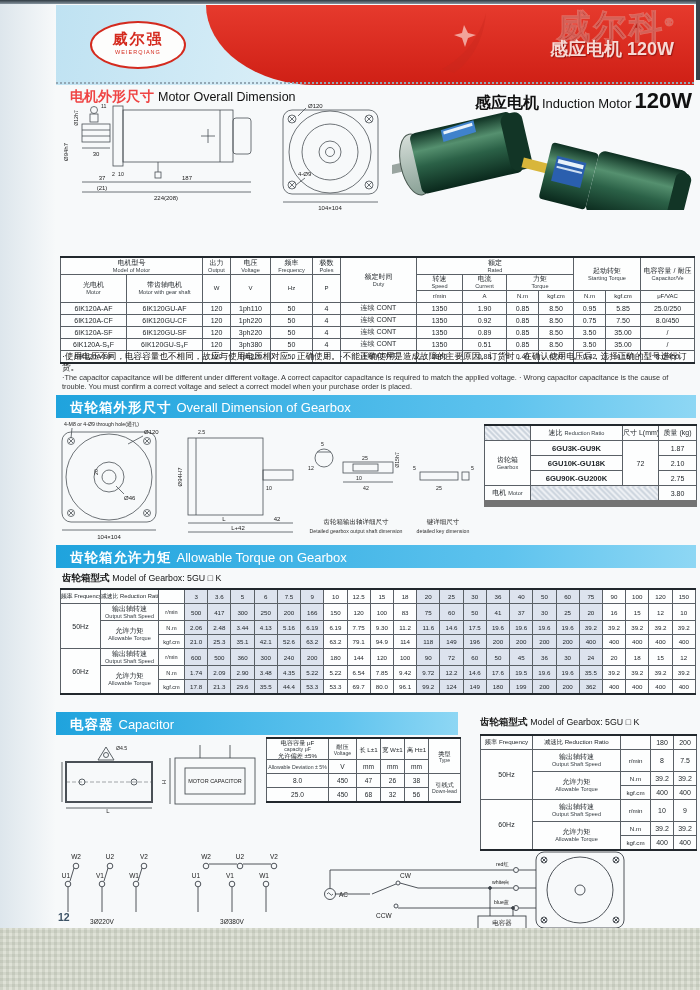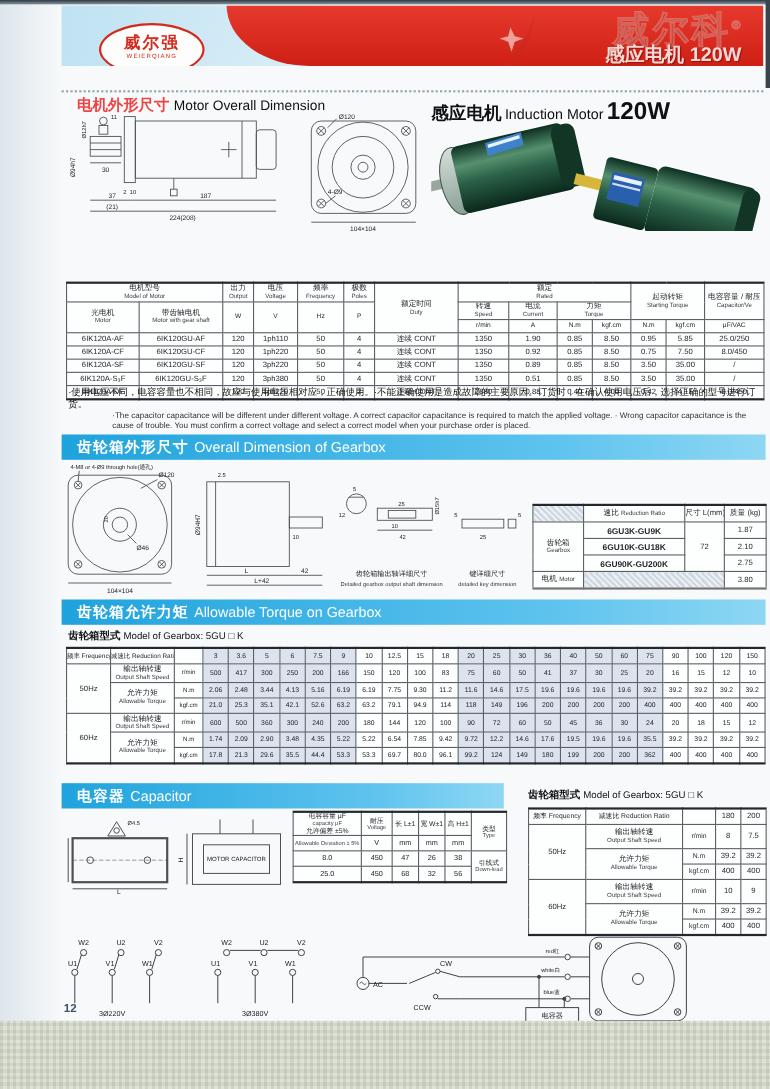--- a/index.html
+++ b/index.html
@@ -3,40 +3,40 @@
 <meta charset="utf-8">
 <style>
   html,body{margin:0;padding:0;}
   body{font-family:"Liberation Sans",sans-serif;background:#e7ebee;}
   .page{position:relative;width:700px;height:990px;background:#f7f9fa;overflow:hidden;}
   .edge-top{position:absolute;left:0;top:0;width:700px;height:4px;background:linear-gradient(#2f3a42,#8795a0);}
   .edge-right{position:absolute;right:0;top:0;width:4px;height:80px;background:#39444c;}
   .edge-left{position:absolute;left:0;top:0;width:56px;height:990px;background:linear-gradient(90deg,#dde6ec,#f7f9fa);}
 
   
-  .header{position:absolute;left:56px;top:5px;width:638px;height:55px;background:linear-gradient(100deg,#bfe2f2,#eaf6fb 60%);overflow:hidden;}
+  .header{position:absolute;left:56px;top:5px;width:638px;height:80px;background:linear-gradient(100deg,#bfe2f2,#eaf6fb 60%);overflow:hidden;}
   .header-red{position:absolute;left:150px;top:0;right:0;bottom:0;background:linear-gradient(#e63a2d,#cf1f15);border-bottom-left-radius:110px 80px;}
   .logo{position:absolute;left:34px;top:16px;width:92px;height:44px;border:2px solid #d42a1e;border-radius:50%;background:#fdfdfc;text-align:center;}
   .logo .cn{color:#d42a1e;font-weight:bold;font-size:15px;letter-spacing:2px;margin-top:7px;}
   .logo .en{color:#d42a1e;font-size:5.5px;letter-spacing:1px;}
   .wm{position:absolute;right:18px;top:0px;font-size:33px;font-weight:bold;color:rgba(150,15,10,.55);letter-spacing:3px;-webkit-text-stroke:1px rgba(255,200,190,.4);}
   .wm sup{font-size:11px;}
   .hd-cn{position:absolute;right:20px;top:32px;color:#f6d9d4;font-size:18px;font-weight:bold;text-shadow:1px 1px 1px rgba(90,0,0,.5);}
   .hd-en{position:absolute;right:18px;top:48px;color:#ffffff;font-size:16px;}
   .swoosh{position:absolute;right:190px;top:2px;opacity:.75;}
   .dotline{position:absolute;left:56px;top:82px;width:638px;border-top:2px dotted #93a7b4;}
 
   
   .secbar{position:absolute;height:23px;background:linear-gradient(90deg,#1fa3dd,#5ec3ee 70%,#8ed7f4);color:#fff;line-height:23px;padding-left:14px;box-sizing:border-box;}
   .secbar .cn{font-size:13.5px;font-weight:bold;letter-spacing:1px;}
   .secbar .en{font-size:13px;margin-left:5px;}
   .blacktitle .cn{font-size:14px;font-weight:bold;color:#ef4444;}
   .blacktitle .en{font-size:12.5px;color:#111;margin-left:4px;}
 
-  .prod-title{position:absolute;left:392px;top:88px;width:300px;text-align:left;white-space:nowrap;}
+  .prod-title{position:absolute;left:392px;top:88px;width:300px;text-align:right;white-space:nowrap;}
   .prod-title .cn{font-size:16px;font-weight:bold;color:#111;}
   .prod-title .en{font-size:13px;color:#111;margin:0 3px;}
   .prod-title .pw{font-size:22px;font-weight:bold;color:#111;}
 
   .note1{position:absolute;left:62px;top:211px;font-size:9px;color:#222;}
   .note1 .en{font-size:7.5px;color:#333;margin-left:4px;}
 
   
   table{border-collapse:collapse;table-layout:fixed;background:#fdfefe;}
   th,td{border:1px solid #5a6066;padding:0;text-align:center;font-weight:normal;color:#1d2226;overflow:hidden;white-space:nowrap;}
@@ -45,23 +45,23 @@
 
   .t-char{position:absolute;left:60px;top:256px;width:634px;border-top:2px solid #22282d;border-bottom:2px solid #22282d;}
   .t-char td{font-size:7px;height:11px;}
   .t-char tr.hr1 th{height:16px;}
   .t-char tr.hr2 th{height:13px;}
   .t-char tr.hr3 th{height:11px;font-size:6px;}
   .t-char .u{font-size:6px;}
 
   .note2{position:absolute;left:62px;top:351px;width:632px;}
   .note2 .cn{font-size:8.6px;color:#111;line-height:11px;}
-  .note2 .en{font-size:7.4px;color:#333;line-height:9px;margin-left:40px;}
-
-  .t-gbdim{position:absolute;left:484px;top:458px;width:212px;border-top:2px solid #22282d;border-bottom:2px solid #737373;}
+  .note2 .en{font-size:7.4px;color:#333;line-height:9px;}
+
+  .t-gbdim{position:absolute;left:484px;top:424px;width:212px;border-top:2px solid #22282d;border-bottom:7px solid #737373;}
   .t-gbdim th,.t-gbdim td{height:14px;font-size:7px;}
   .t-gbdim .model{font-weight:bold;font-size:7.6px;}
   .hatch{background:repeating-linear-gradient(45deg,#cdd5de 0 2px,#eef1f5 2px 4px);}
 
   .modeline{font-size:10px;color:#111;white-space:nowrap;}
   .modeline .cn{font-weight:bold;font-size:9.5px;}
   .modeline .en{font-size:8.8px;}
 
   .t-big{position:absolute;left:60px;top:588px;width:636px;border-top:2px solid #22282d;border-bottom:2px solid #22282d;}
   .t-big td{font-size:6.2px;height:13px;}

